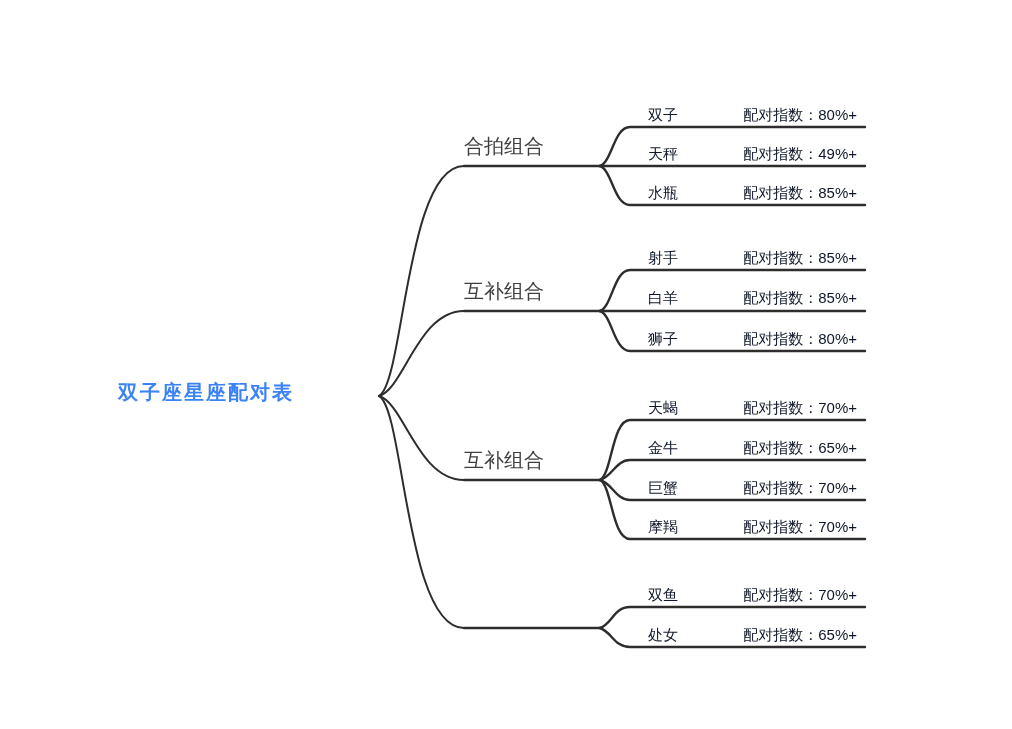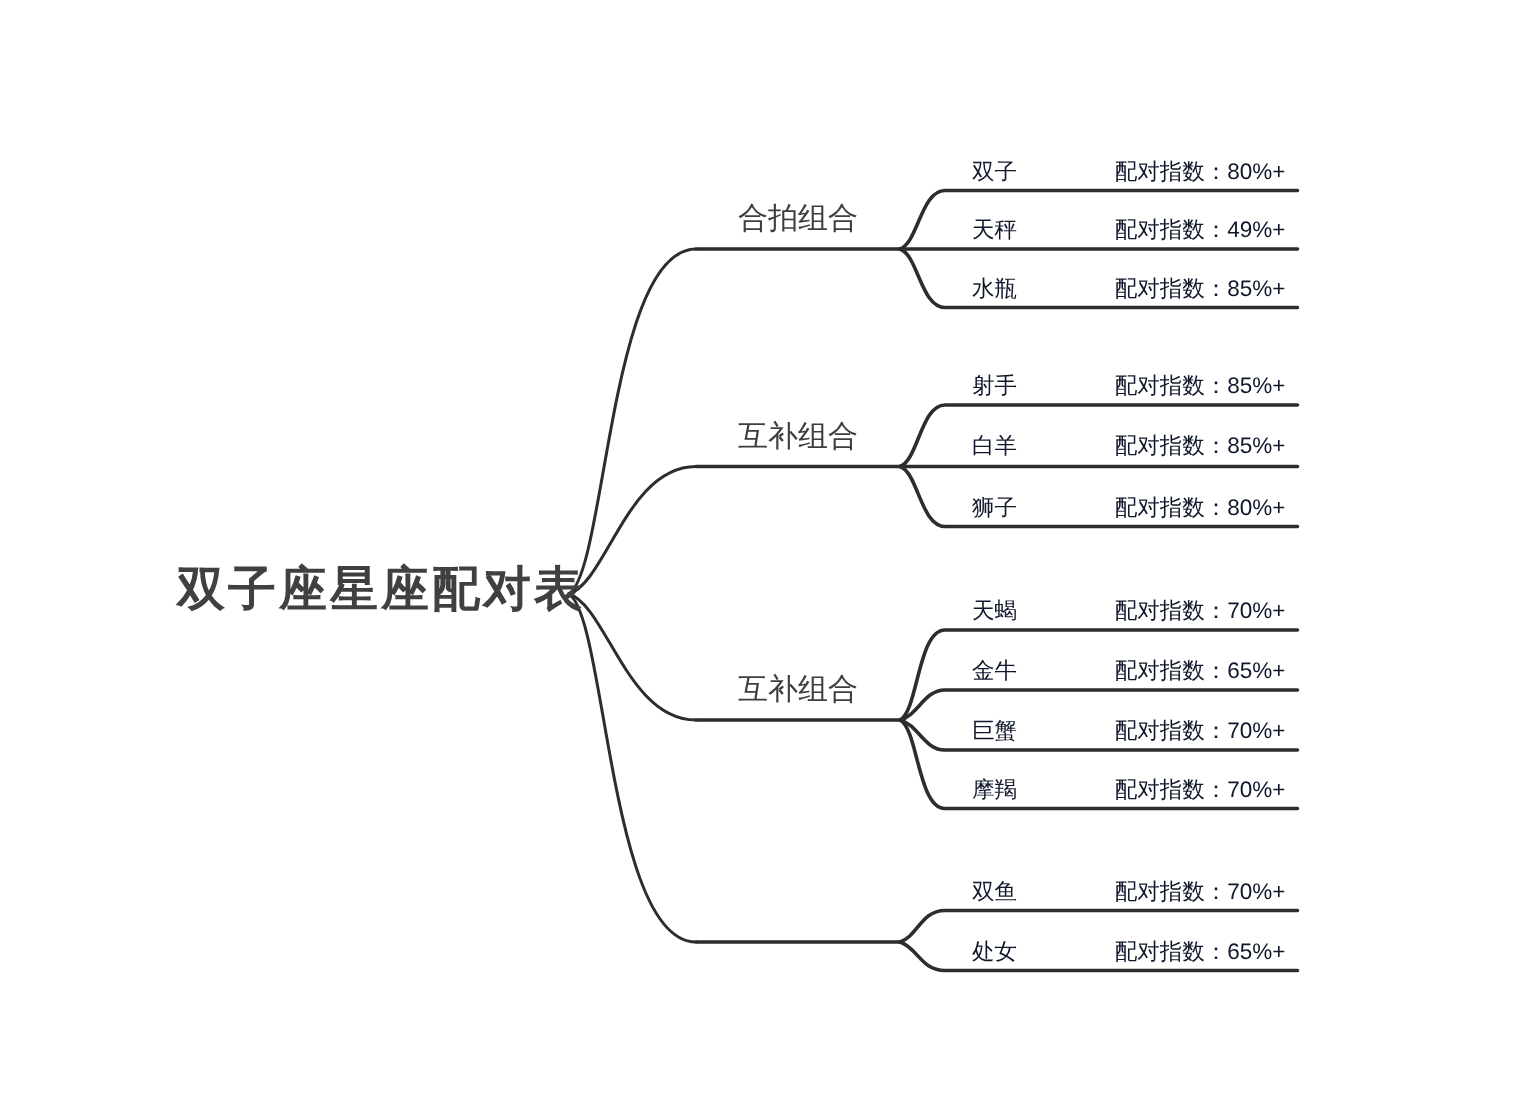--- a/index.html
+++ b/index.html
@@ -28,36 +28,35 @@
     stroke-linecap: round;
   }
   #connectors path.root-curve { stroke-width: 2; }
   #connectors path.node-line  { stroke-width: 2.4; }
 
   .root-node {
     position: absolute;
     left: 118px;
     top: 379px;
     width: 242px;
-    font-size: 32px;
+    font-size: 20px;
     line-height: 27px;
     font-weight: bold;
     letter-spacing: 2px;
-    color: #404040;
+    color: #3b82f6;
     white-space: nowrap;
     cursor: default;
   }
   .branch-label {
     position: absolute;
     width: 136px;
     left: 464px;
     font-size: 20px;
     line-height: 22px;
     color: #3e3e3e;
-    text-align: center;
     white-space: nowrap;
     cursor: default;
   }
   .leaf-node {
     position: absolute;
     left: 630px;
     width: 236px;
     height: 20px;
     display: flex;
     justify-content: space-between;

